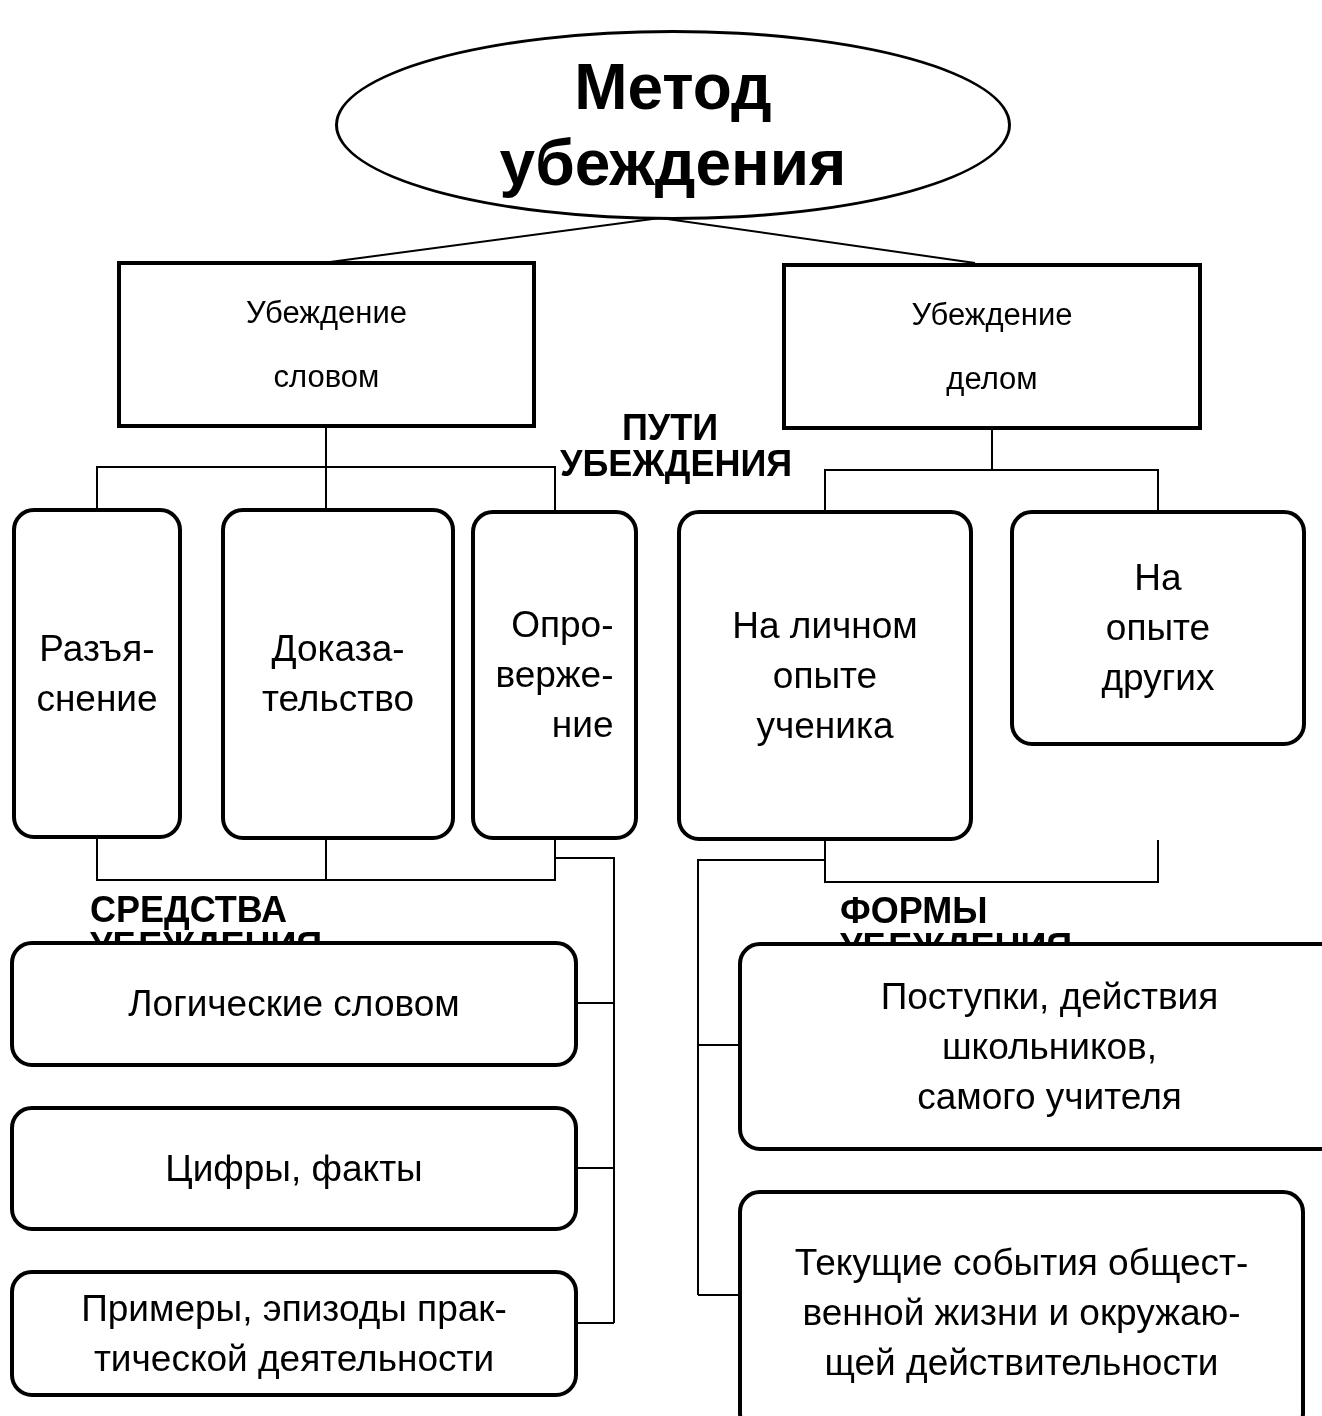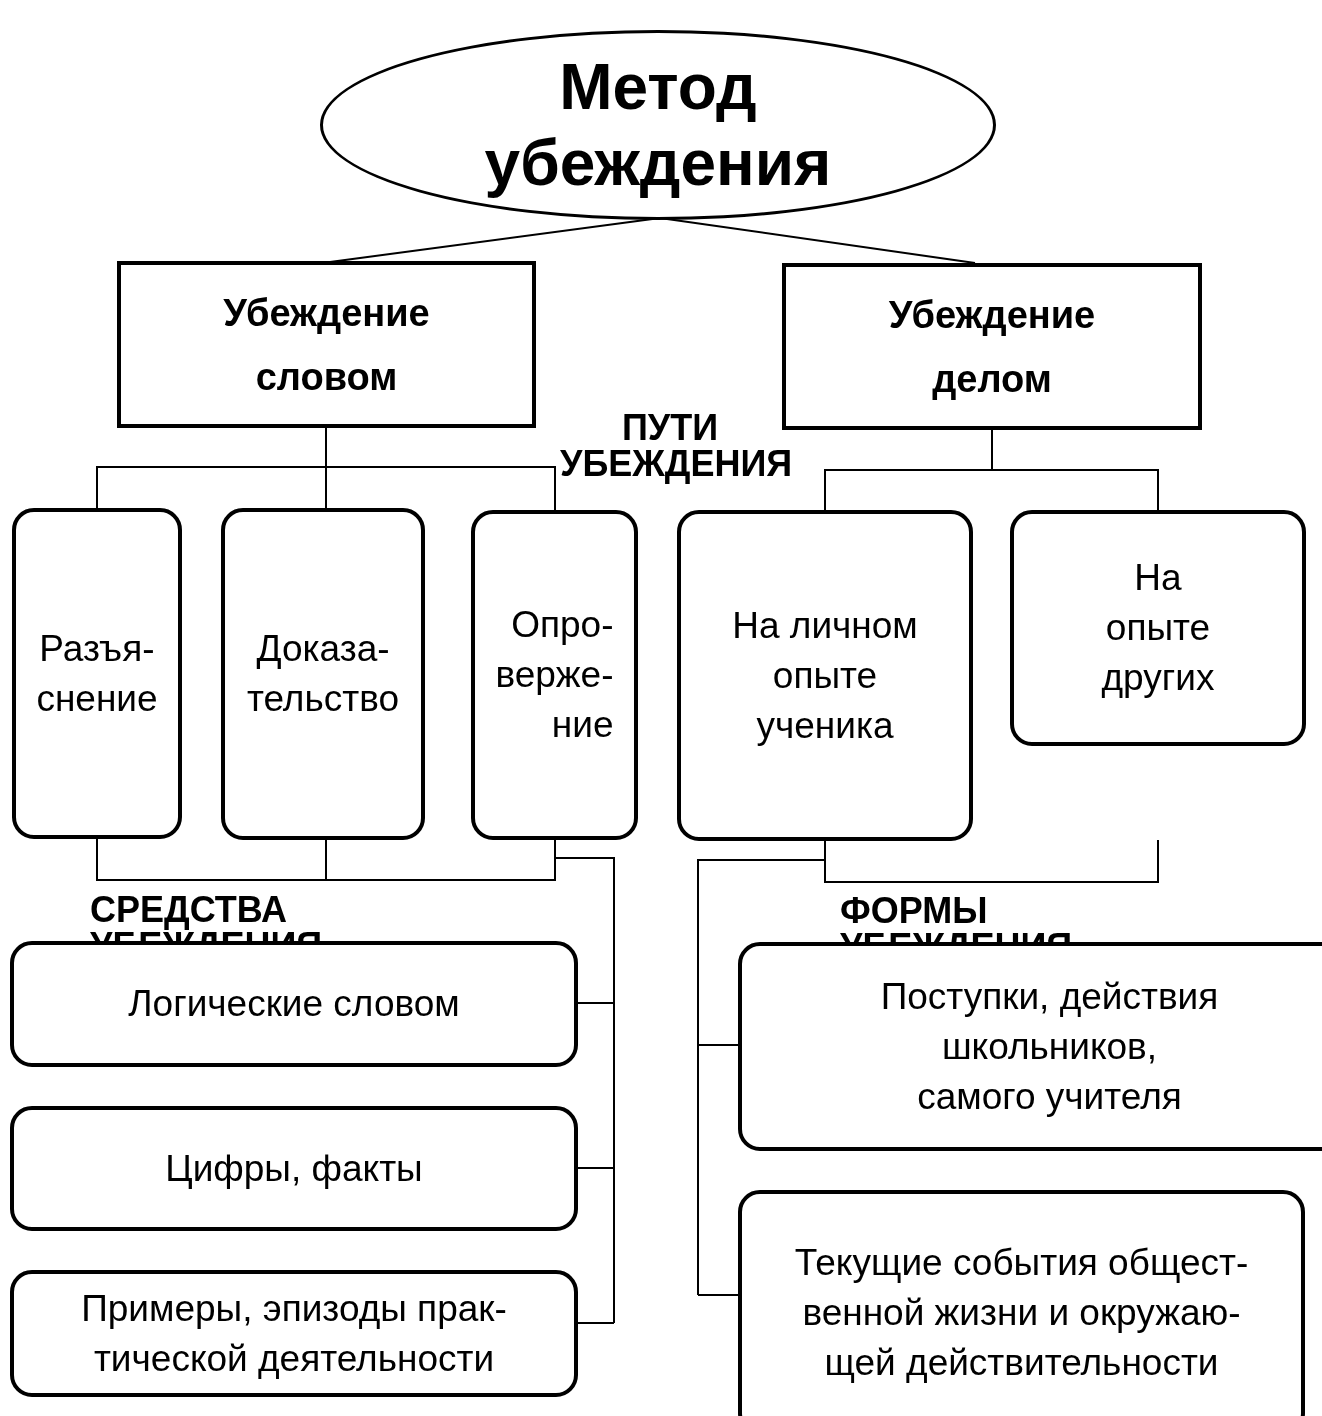--- a/index.html
+++ b/index.html
@@ -2,21 +2,21 @@
 <html><head>
 <meta charset="utf-8">
 <style>
   html, body { margin: 0; padding: 0; background: #ffffff; }
   body { width: 1322px; height: 1416px; position: relative; overflow: hidden;
          font-family: "Liberation Sans", sans-serif; color: #000; }
   svg.lines { position: absolute; left: 0; top: 0; width: 1322px; height: 1416px; }
   .node { position: absolute; box-sizing: border-box; border: 4px solid #000; background: #fff;
           display: flex; align-items: center; justify-content: center; text-align: center;
           white-space: pre-line; }
-  .rect { border-radius: 0; font-size: 38px; line-height: 64px; font-weight: bold; }
+  .rect { border-radius: 0; font-size: 31px; line-height: 64px; }
   .rounded { border-radius: 22px; font-size: 37px; line-height: 50px; }
   .ellipse { border-radius: 50%; border-width: 3px; font-weight: bold; font-size: 64px; line-height: 76px; }
   .label { position: absolute; font-weight: bold; font-size: 36px; line-height: 36px; text-align: center; white-space: pre-line; }
 </style>
 </head>
 <body>
 
 <svg class="lines" viewBox="0 0 1322 1416">
   <g stroke="#000" stroke-width="2" fill="none">
 
@@ -38,21 +38,21 @@
     <line x1="577" y1="1323" x2="614" y2="1323"></line>
 
     <polyline points="825,840 825,882 1158,882 1158,840"></polyline>
 
     <polyline points="825,860 698,860 698,1295"></polyline>
     <line x1="698" y1="1045" x2="738" y2="1045"></line>
     <line x1="698" y1="1295" x2="738" y2="1295"></line>
   </g>
 </svg>
 
-<div class="node ellipse" style="left:320px; top:30px; width:676px; height:190px;">
+<div class="node ellipse" style="left:335px; top:30px; width:676px; height:190px;">
   <span>Метод
 убеждения</span>
 </div>
 
 <div class="node rect" style="left:117px; top:261px; width:419px; height:167px;">
   <span>Убеждение
 словом</span>
 </div>
 <div class="node rect" style="left:782px; top:263px; width:420px; height:167px;">
   <span>Убеждение
@@ -61,21 +61,21 @@
 
 <div class="label" style="left:560px; top:410px; width:220px;">ПУТИ
 УБЕЖДЕНИЯ</div>
 <div class="label" style="left:90px; top:892px; width:410px; text-align:left;">СРЕДСТВА УБЕЖДЕНИЯ</div>
 <div class="label" style="left:840px; top:893px; width:370px; text-align:left;">ФОРМЫ УБЕЖДЕНИЯ</div>
 
 <div class="node rounded" style="left:12px; top:508px; width:170px; height:331px;">
   <span>Разъя-
 снение</span>
 </div>
-<div class="node rounded" style="left:221px; top:508px; width:204px; height:332px;align-items:center;">
+<div class="node rounded" style="left:221px; top:508px; width:234px; height:332px;align-items:center;">
   <span>Доказа-
 тельство</span>
 </div>
 <div class="node rounded" style="left:471px; top:510px; width:167px; height:330px;text-align:right;">
   <span>Опро-
 верже-
 ние</span>
 </div>
 
 <div class="node rounded" style="left:677px; top:510px; width:296px; height:331px;">

